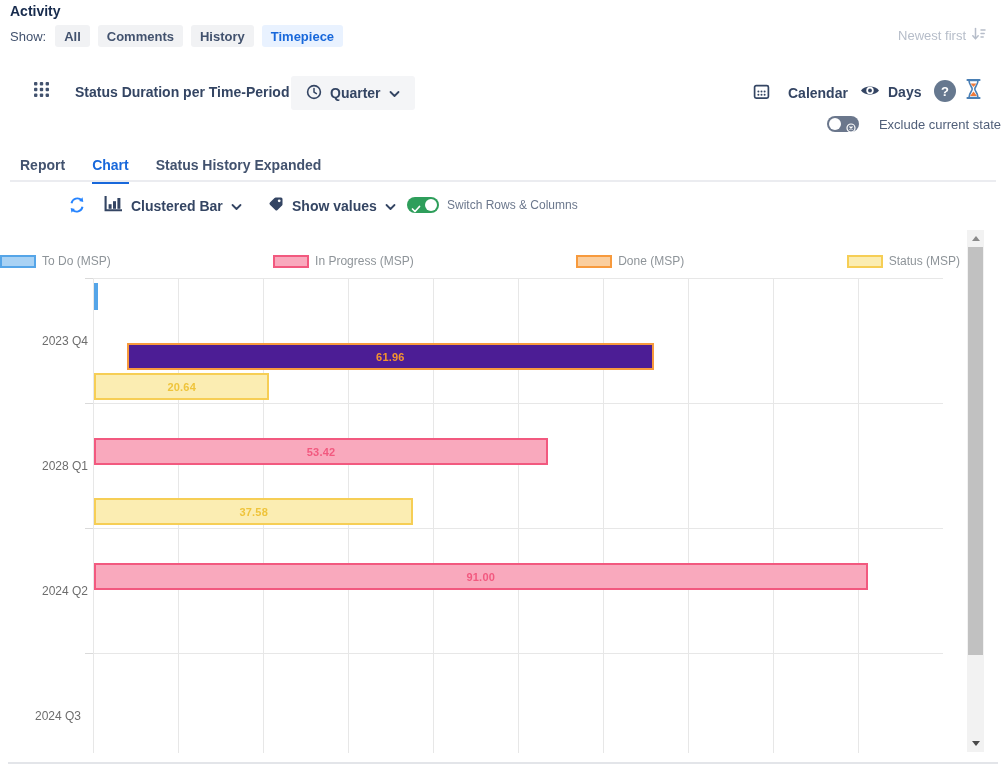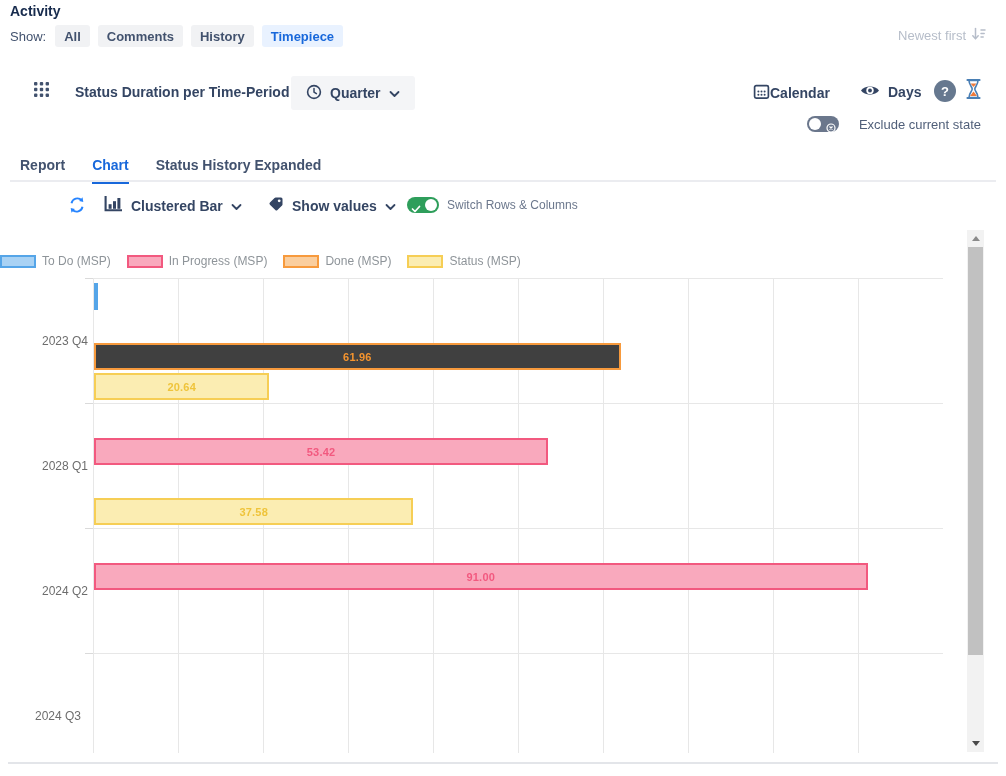--- a/index.html
+++ b/index.html
@@ -17,29 +17,29 @@
   .filter-btn.active { background:#E9F2FF; color:#1868DB; }
   .sort-control { position:absolute; right:20px; top:27px; display:flex; align-items:center; gap:5px;
     font-size:13px; color:#B6BDC9; cursor:pointer; }
 
   
   .toolbar { position:absolute; left:0; top:76px; width:1006px; height:36px; }
   .report-selector { position:absolute; left:33px; top:5px; display:flex; align-items:center; gap:25px; cursor:pointer; }
   .report-selector-label { font-size:14px; font-weight:600; color:#344563; }
   .period-btn { position:absolute; left:291px; top:0; height:34px; padding:0 15px; display:flex; align-items:center; gap:8px;
     background:#F4F5F7; border:none; border-radius:3px; font-family:inherit; font-size:14px; font-weight:600; color:#344563; cursor:pointer; }
-  .calendar-btn { position:absolute; left:753px; top:7px; display:flex; align-items:center; gap:0; cursor:pointer;
+  .calendar-btn { position:absolute; left:753px; top:7px; display:flex; align-items:center; gap:18px; cursor:pointer;
     font-size:14px; font-weight:600; color:#344563; }
   .days-btn { position:absolute; left:860px; top:7px; display:flex; align-items:center; gap:8px; cursor:pointer;
     font-size:14px; font-weight:600; color:#344563; }
   .help-btn { position:absolute; left:934px; top:4px; width:22px; height:22px; border-radius:50%; background:#66788F;
     color:#fff; font-size:13px; font-weight:700; display:flex; align-items:center; justify-content:center; cursor:pointer; border:none; font-family:inherit; }
   .hourglass-btn { position:absolute; left:964px; top:2px; cursor:pointer; background:none; border:none; }
 
-  .exclude-row { position:absolute; right:25px; top:116px; display:flex; align-items:center; gap:20px; }
+  .exclude-row { position:absolute; right:5px; top:116px; display:flex; align-items:center; gap:20px; }
   .exclude-label { font-size:13px; color:#505F79; }
 
   
   .toggle { position:relative; width:32px; height:16px; border-radius:8px; cursor:pointer; flex:0 0 auto; }
   .toggle.off { background:#6B778C; }
   .toggle.on { background:#2E9E5B; }
   .toggle .knob { position:absolute; top:2px; width:12px; height:12px; border-radius:50%; background:#fff; }
   .toggle.off .knob { left:2px; }
   .toggle.on .knob { right:2px; }
   .toggle .glyph { position:absolute; top:3px; }
@@ -54,21 +54,21 @@
 
   
   .chart-controls { position:absolute; left:0; top:194px; width:1006px; height:26px;margin-left:44px; }
   .refresh-btn { position:absolute; left:24px; top:2px; background:none; border:none; cursor:pointer; }
   .ctl-group { position:absolute; top:2px; display:flex; align-items:center; gap:8px; cursor:pointer; }
   .ctl-label { font-size:14px; font-weight:600; color:#344563; }
   .switch-group { position:absolute; left:363px; top:3px; display:flex; align-items:center; gap:8px; }
   .switch-label { font-size:12px; color:#6B778C; }
 
   
-  .legend { position:absolute; left:0; top:254px; width:960px; display:flex; justify-content:flex-start; gap:16px; }
+  .legend { position:absolute; left:0; top:254px; width:960px; display:flex; justify-content:space-between; gap:16px; }
   .legend-item { display:flex; align-items:center; gap:6px; cursor:pointer; }
   .legend-swatch { width:36px; height:13px; border:2px solid; }
   .legend-label { font-size:12px; color:#8E9499; }
 
   
   .plot { position:absolute; left:93px; top:278px; width:850px; height:475px; overflow:hidden; }
   .vline { position:absolute; top:0; width:1px; height:500px; background:#E7E7E7; }
   .hline { position:absolute; left:0; width:850px; height:1px; background:#E7E7E7; }
   .tick { position:absolute; width:8px; height:1px; background:#DADADA; }
   .bar { position:absolute; left:1px; height:27px; border:2px solid; display:flex; align-items:center; justify-content:center; }
@@ -283,21 +283,21 @@
       <div class="vline" style="left: 170px;"></div>
       <div class="vline" style="left: 255px;"></div>
       <div class="vline" style="left: 340px;"></div>
       <div class="vline" style="left: 425px;"></div>
       <div class="vline" style="left: 510px;"></div>
       <div class="vline" style="left: 595px;"></div>
       <div class="vline" style="left: 680px;"></div>
       <div class="vline" style="left: 765px;"></div>
       <div class="hline" style="top: 0px;"></div>
       <div class="bar" style="top: 5px; width: 2px; background: rgb(169, 210, 244); border-color: rgb(85, 165, 232);"></div>
-      <div class="bar" style="top: 65px; width: 526.66px; background: #404040; border-color: rgb(247, 154, 61);">
+      <div class="bar" style="top: 65px; width: 526.66px; background: #4c1d95; border-color: rgb(247, 154, 61); margin-left: 33px;">
         <span class="bar-value" style="color: rgb(245, 148, 46);">61.96</span>
       </div>
       <div class="bar" style="top: 95px; width: 175.44px; background: rgb(251, 237, 178); border-color: rgb(246, 206, 85);">
         <span class="bar-value" style="color: rgb(239, 196, 59);">20.64</span>
       </div>
       <div class="hline" style="top: 125px;"></div>
       <div class="bar" style="top: 160px; width: 454.07px; background: rgb(249, 169, 189); border-color: rgb(242, 89, 127);">
         <span class="bar-value" style="color: rgb(242, 89, 127);">53.42</span>
       </div>
       <div class="bar" style="top: 220px; width: 319.43px; background: rgb(251, 237, 178); border-color: rgb(246, 206, 85);">

